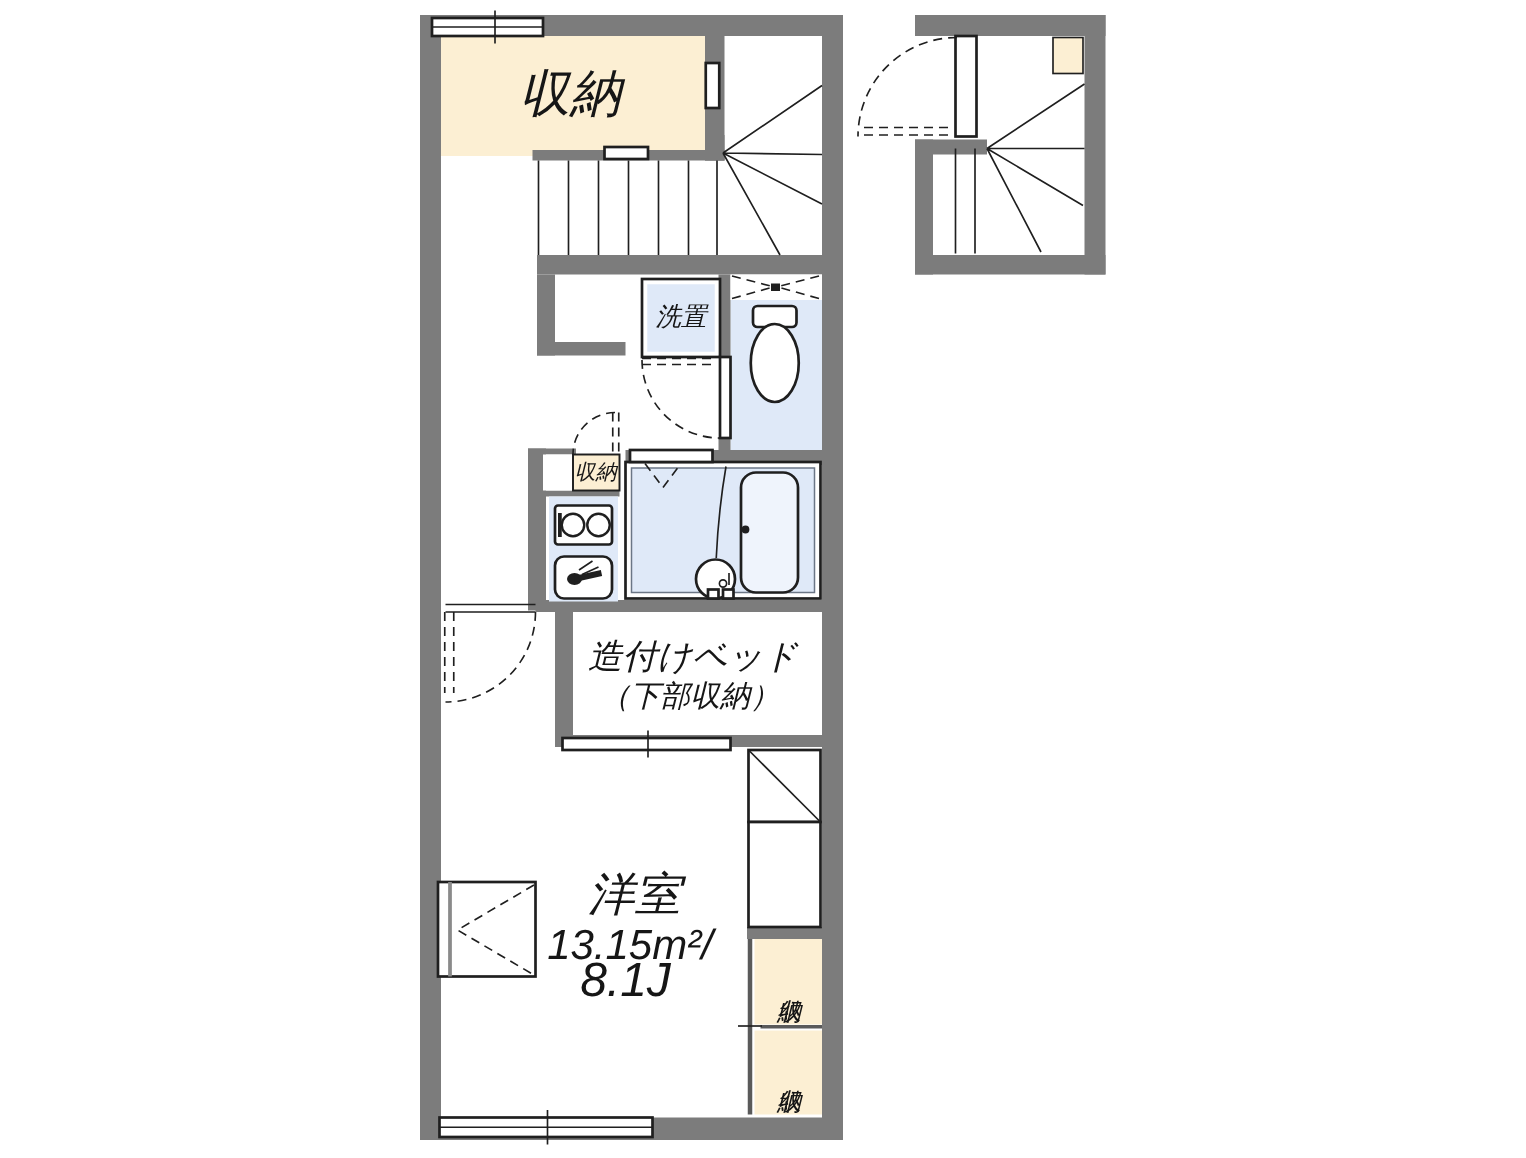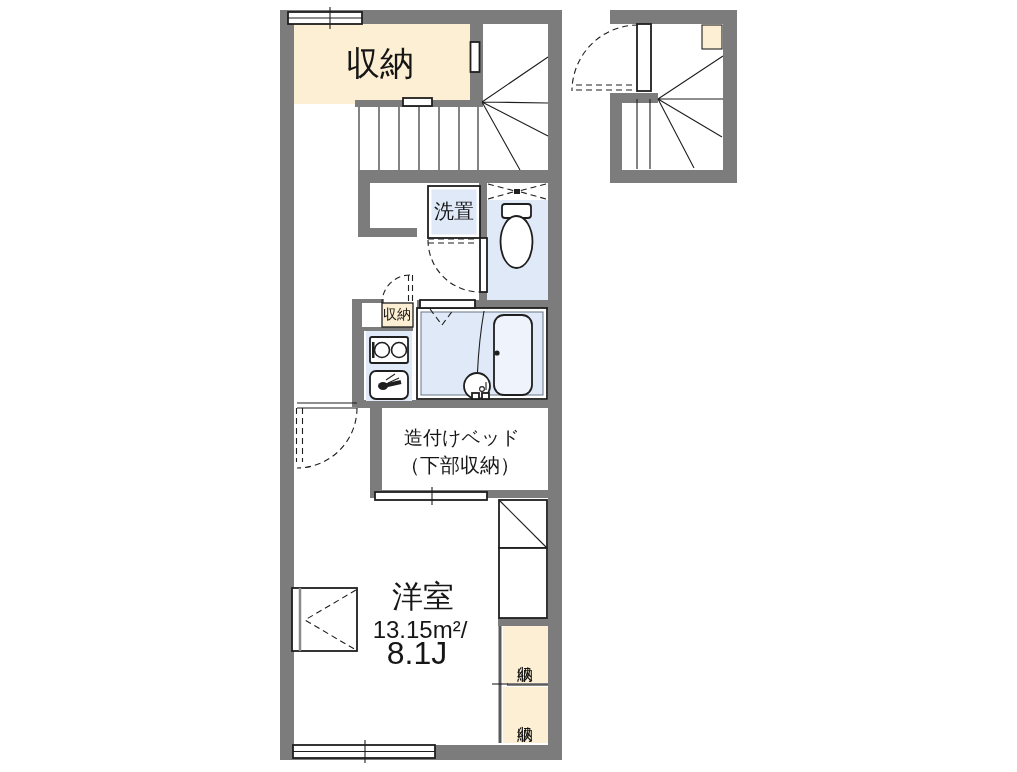--- a/index.html
+++ b/index.html
@@ -1,17 +1,17 @@
 <!DOCTYPE html>
 <html style="--wall: #7c7c7c; --cream: #fcefd3; --blue: #dfe9f8; --tub: #eff4fc; --line: #1f1f1f; --rail: #5a5a5a;"><head>
 <meta charset="utf-8">
 <style>
   html,body{margin:0;padding:0;background:#ffffff;}
   #plan{position:relative;width:1017px;height:772px;background:#fff;overflow:hidden;
-        font-family:"Liberation Sans","DejaVu Sans",sans-serif;}
+        font-family:"Liberation Sans","DejaVu Sans",sans-serif;font-style:italic;}
   #plan svg{position:absolute;left:0;top:0;}
   .wall{fill:var(--wall);}
   .cream{fill:var(--cream);}
   .blue{fill:var(--blue);}
   .white{fill:#ffffff;}
   .ln{stroke:var(--line);fill:none;stroke-width:1.6;}
   .thin{stroke-width:1.1;}
   .thick{stroke-width:2.2;}
   .dash{stroke-dasharray:6 4;}
   .fix{fill:#ffffff;stroke:var(--line);stroke-width:1.8;}
@@ -157,22 +157,22 @@
     <rect class="cream" x="702" y="25" width="20" height="24" stroke="#1f1f1f" stroke-width="1.1"></rect>
     <path class="ln thin" d="M637,99V169 M650,99V169"></path>
     <path class="ln thin" d="M658,99L723,56 M658,99L723,99 M658,99L722,137 M658,99L694,168"></path>
     <rect class="fix thin" x="637" y="24" width="14" height="67"></rect>
     <path class="ln thin dash" d="M638,25A66,66 0 0 0 572,91"></path>
     <path class="ln thin dash" d="M576,85H636 M576,90H636"></path>
   </g>
 </svg>
 
   <div class="lbl" style="left:380px;top:63px;font-size:34px">収納</div>
-  <div class="lbl" style="left:454px;top:211px;font-size:20px">洗置</div>
+  <div class="lbl" style="left:454px;top:211px;font-size:17px">洗置</div>
   <div class="lbl" style="left:397px;top:315px;font-size:14px">収納</div>
-  <div class="lbl" style="left:462px;top:438px;font-size:19px">造付けベッド</div>
+  <div class="lbl" style="left:462px;top:438px;font-size:23px">造付けベッド</div>
   <div class="lbl" style="left:460px;top:465px;font-size:20px">（下部収納）</div>
   <div class="lbl" style="left:423px;top:597px;font-size:31px">洋室</div>
-  <div class="lbl" style="left:420px;top:630px;font-size:24px">13.15m²/</div>
+  <div class="lbl" style="left:420px;top:630px;font-size:28px">13.15m²/</div>
   <div class="lbl" style="left:417px;top:654px;font-size:32px">8.1J</div>
   <div class="lbl vert" style="left:525px;top:654px;font-size:16px">収納</div>
   <div class="lbl vert" style="left:525px;top:714px;font-size:16px">収納</div>
 </div>
 
 </body></html>

